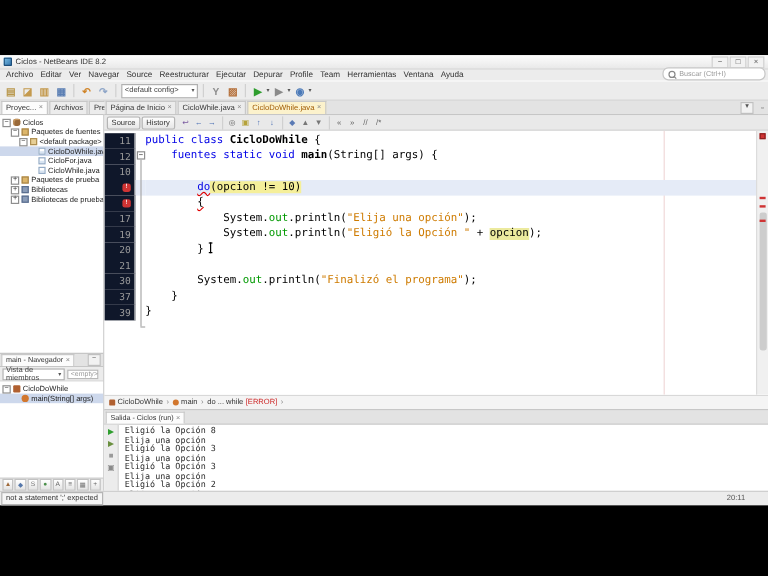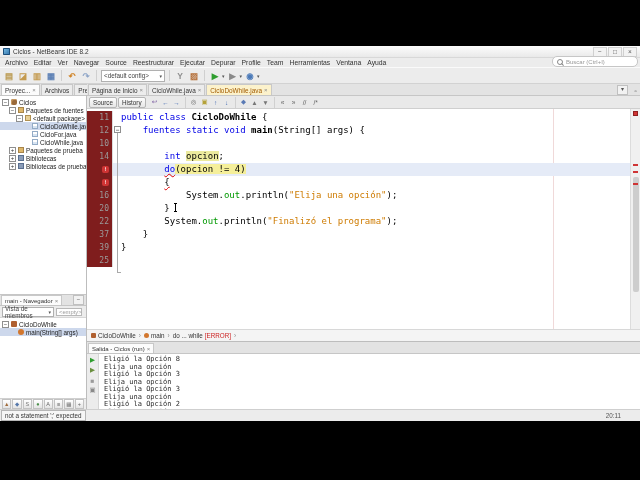--- a/index.html
+++ b/index.html
@@ -77,21 +77,21 @@
   .btn{border:1px solid #b5b5b5;background:linear-gradient(#fdfdfd,#e6e6e6);padding:0 3px;height:9px;line-height:9px;font-size:6.3px;border-radius:2px;color:#333}
   .edicons{display:flex;align-items:center;gap:1px;margin-left:3px}
   .eti{width:10px;height:10px;display:flex;align-items:center;justify-content:center;font-size:6.5px}
 
   
   .code{height:220px;flex:0 0 220px;background:#fff;position:relative;overflow:hidden;
         font-family:"DejaVu Sans Mono",monospace;font-size:9px}
   .guide{position:absolute;left:466px;top:0;bottom:0;width:1px;background:#f0d9d9}
   #codeLines{position:relative;padding-top:2px}
   .cl{display:flex;height:13px;line-height:13px}
-  .g{flex:0 0 26px;width:26px;background:#7f1d1d;border-right:1px solid #ddd;color:#9b9b9b;
+  .g{flex:0 0 26px;width:26px;background:#0f172a;border-right:1px solid #ddd;color:#9b9b9b;
      font-size:8px;display:flex;align-items:center;justify-content:flex-end;padding-right:3px;box-sizing:border-box}
   .gi{width:7px;height:7px;border-radius:2px;color:#fff;font-size:5px;line-height:7px;text-align:center;font-weight:bold}
   .gi.error{background:#cf3434}
   .gi.error-warning{background:#c8852c;box-shadow:inset 0 0 0 1px #b34a2a}
   .fold{flex:0 0 8px}
   .codepart{flex:1;white-space:pre;color:#000}
   .cl.cur .codepart,.cl.cur .fold{background:#e5ebf7}
   .kw{color:var(--keyword,#0000e6)}
   .cls{font-weight:bold;color:#000}
   .str{color:var(--string,#ce7b00)}
@@ -351,82 +351,82 @@
                 <span class="fold"></span>
                 <span class="codepart"><span class="t pl">    </span><span class="t kw">fuentes static void </span><span class="t cls">main</span><span class="t pl">(String[] args) {</span></span>
               </div>
               <div class="cl">
                 <span class="g">
                   <span>10</span>
                 </span>
                 <span class="fold"></span>
                 <span class="codepart"></span>
               </div>
-              <div class="cl">
-                <span class="g">
-                  <span>14</span>
-                </span>
-                <span class="fold"></span>
-                <span class="codepart"><span class="t pl">        </span><span class="t kw">int</span><span class="t pl"> </span><span class="t occ">opcion</span><span class="t pl">;</span></span>
-              </div>
               <div class="cl cur">
                 <span class="g">
                   <span class="gi error">!</span>
                 </span>
                 <span class="fold"></span>
-                <span class="codepart"><span class="t pl">        </span><span class="t kw err">do</span><span class="t hl">(opcion != 4)</span></span>
+                <span class="codepart"><span class="t pl">        </span><span class="t kw err">do</span><span class="t hl">(opcion != 10)</span></span>
               </div>
               <div class="cl">
                 <span class="g">
                   <span class="gi error">!</span>
                 </span>
                 <span class="fold"></span>
                 <span class="codepart"><span class="t pl">        </span><span class="t pl err">{</span></span>
               </div>
               <div class="cl">
                 <span class="g">
-                  <span>16</span>
+                  <span>17</span>
                 </span>
                 <span class="fold"></span>
                 <span class="codepart"><span class="t pl">            System.</span><span class="t fld">out</span><span class="t pl">.println(</span><span class="t str">"Elija una opción"</span><span class="t pl">);</span></span>
               </div>
               <div class="cl">
                 <span class="g">
+                  <span>19</span>
+                </span>
+                <span class="fold"></span>
+                <span class="codepart"><span class="t pl">            System.</span><span class="t fld">out</span><span class="t pl">.println(</span><span class="t str">"Eligió la Opción "</span><span class="t pl"> + </span><span class="t occ">opcion</span><span class="t pl">);</span></span>
+              </div>
+              <div class="cl">
+                <span class="g">
                   <span>20</span>
                 </span>
                 <span class="fold"></span>
                 <span class="codepart"><span class="t pl">        } </span><span class="caret"></span></span>
               </div>
               <div class="cl">
                 <span class="g">
-                  <span>22</span>
+                  <span>21</span>
+                </span>
+                <span class="fold"></span>
+                <span class="codepart"></span>
+              </div>
+              <div class="cl">
+                <span class="g">
+                  <span>30</span>
                 </span>
                 <span class="fold"></span>
                 <span class="codepart"><span class="t pl">        System.</span><span class="t fld">out</span><span class="t pl">.println(</span><span class="t str">"Finalizó el programa"</span><span class="t pl">);</span></span>
               </div>
               <div class="cl">
                 <span class="g">
                   <span>37</span>
                 </span>
                 <span class="fold"></span>
                 <span class="codepart"><span class="t pl">    }</span></span>
               </div>
               <div class="cl">
                 <span class="g">
                   <span>39</span>
                 </span>
                 <span class="fold"></span>
                 <span class="codepart"><span class="t pl">}</span></span>
-              </div>
-              <div class="cl">
-                <span class="g">
-                  <span>25</span>
-                </span>
-                <span class="fold"></span>
-                <span class="codepart"></span>
               </div>
             </div>
           <span class="foldbox">−</span>
           <span class="foldline"></span>
           <span class="foldtick"></span>
           <div class="rail">
             <div class="thumb"></div>
             <div class="stripe-badge"></div>
             <div class="stripe-err" style="top:55px"></div>
             <div class="stripe-err" style="top:62px"></div>

